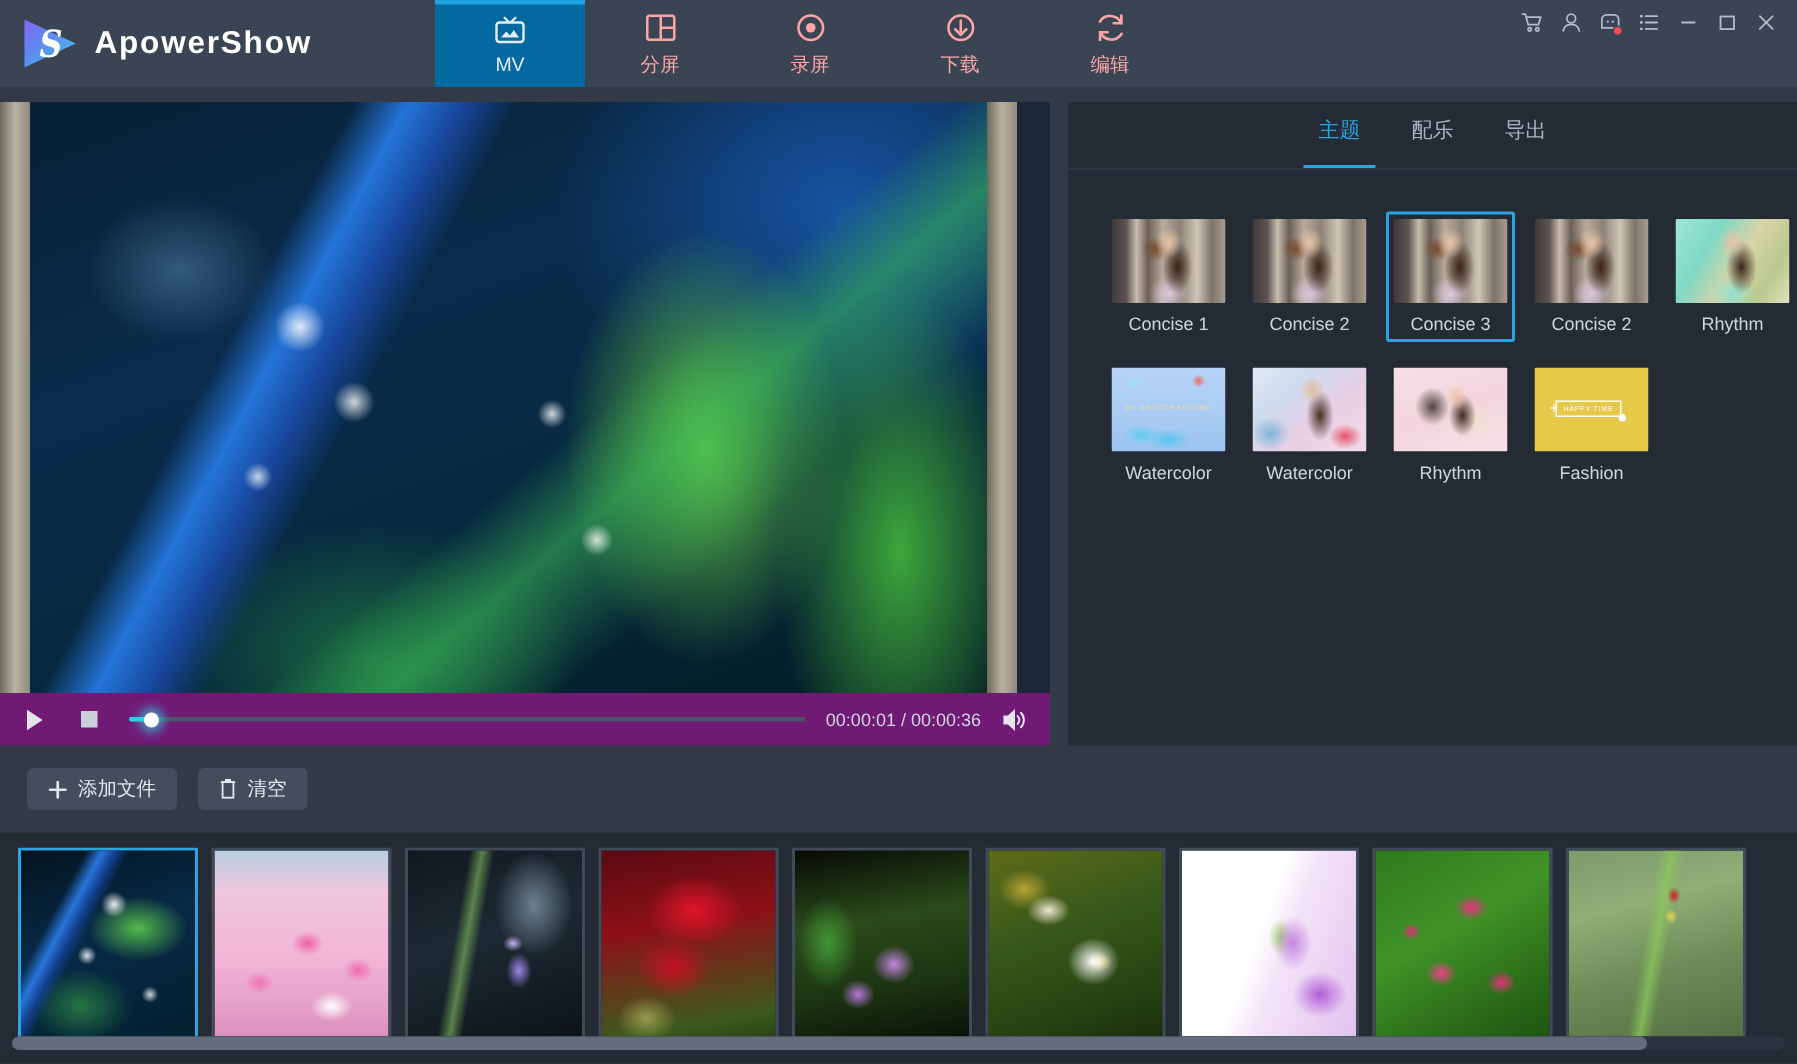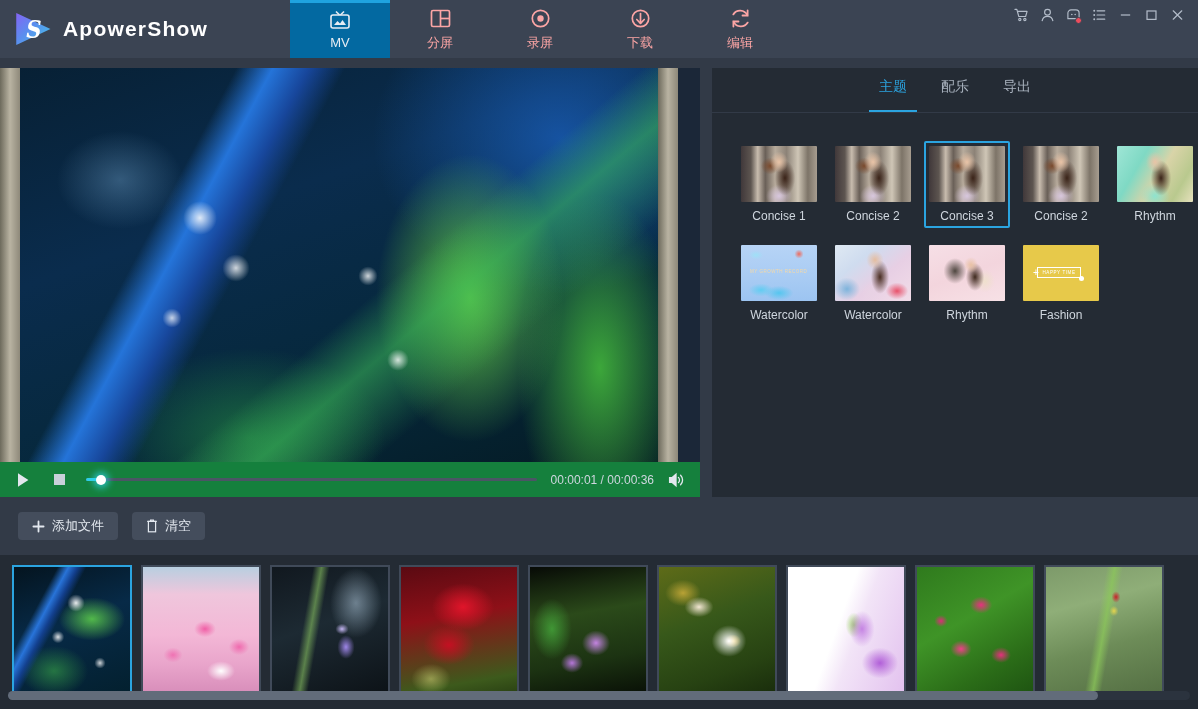--- a/index.html
+++ b/index.html
@@ -95,21 +95,21 @@
   #preview .edgebar.l { left: 0; }
   #preview .edgebar.r { right: 22px; }
   #preview .rightdark {
     position: absolute; right: 0; top: 0; width: 22px; height: 394px;
     background: #1b2738;
   }
 
   
   #playerbar {
     position: absolute; left: 0; top: 462px; width: 700px; height: 35px;
-    background: #15803d; display: flex; align-items: center; padding: 0 10px; gap: 10px;
+    background: #701a75; display: flex; align-items: center; padding: 0 10px; gap: 10px;
   }
   .pbtn { width: 26px; height: 26px; display:flex; align-items:center; justify-content:center;
           cursor: pointer; color: #e2e7ee; }
   #seek {
     flex: 1; height: 18px; position: relative; display: flex; align-items: center;
     margin: 0 4px; cursor: pointer;
   }
   #seek .track { position: absolute; left: 0; right: 0; height: 3px; background: #4b5565; border-radius: 2px; }
   #seek .fill  { position: absolute; left: 0; width: 14px; height: 3px; background: #2fd0e8; border-radius: 2px; }
   #seek .knob  {

